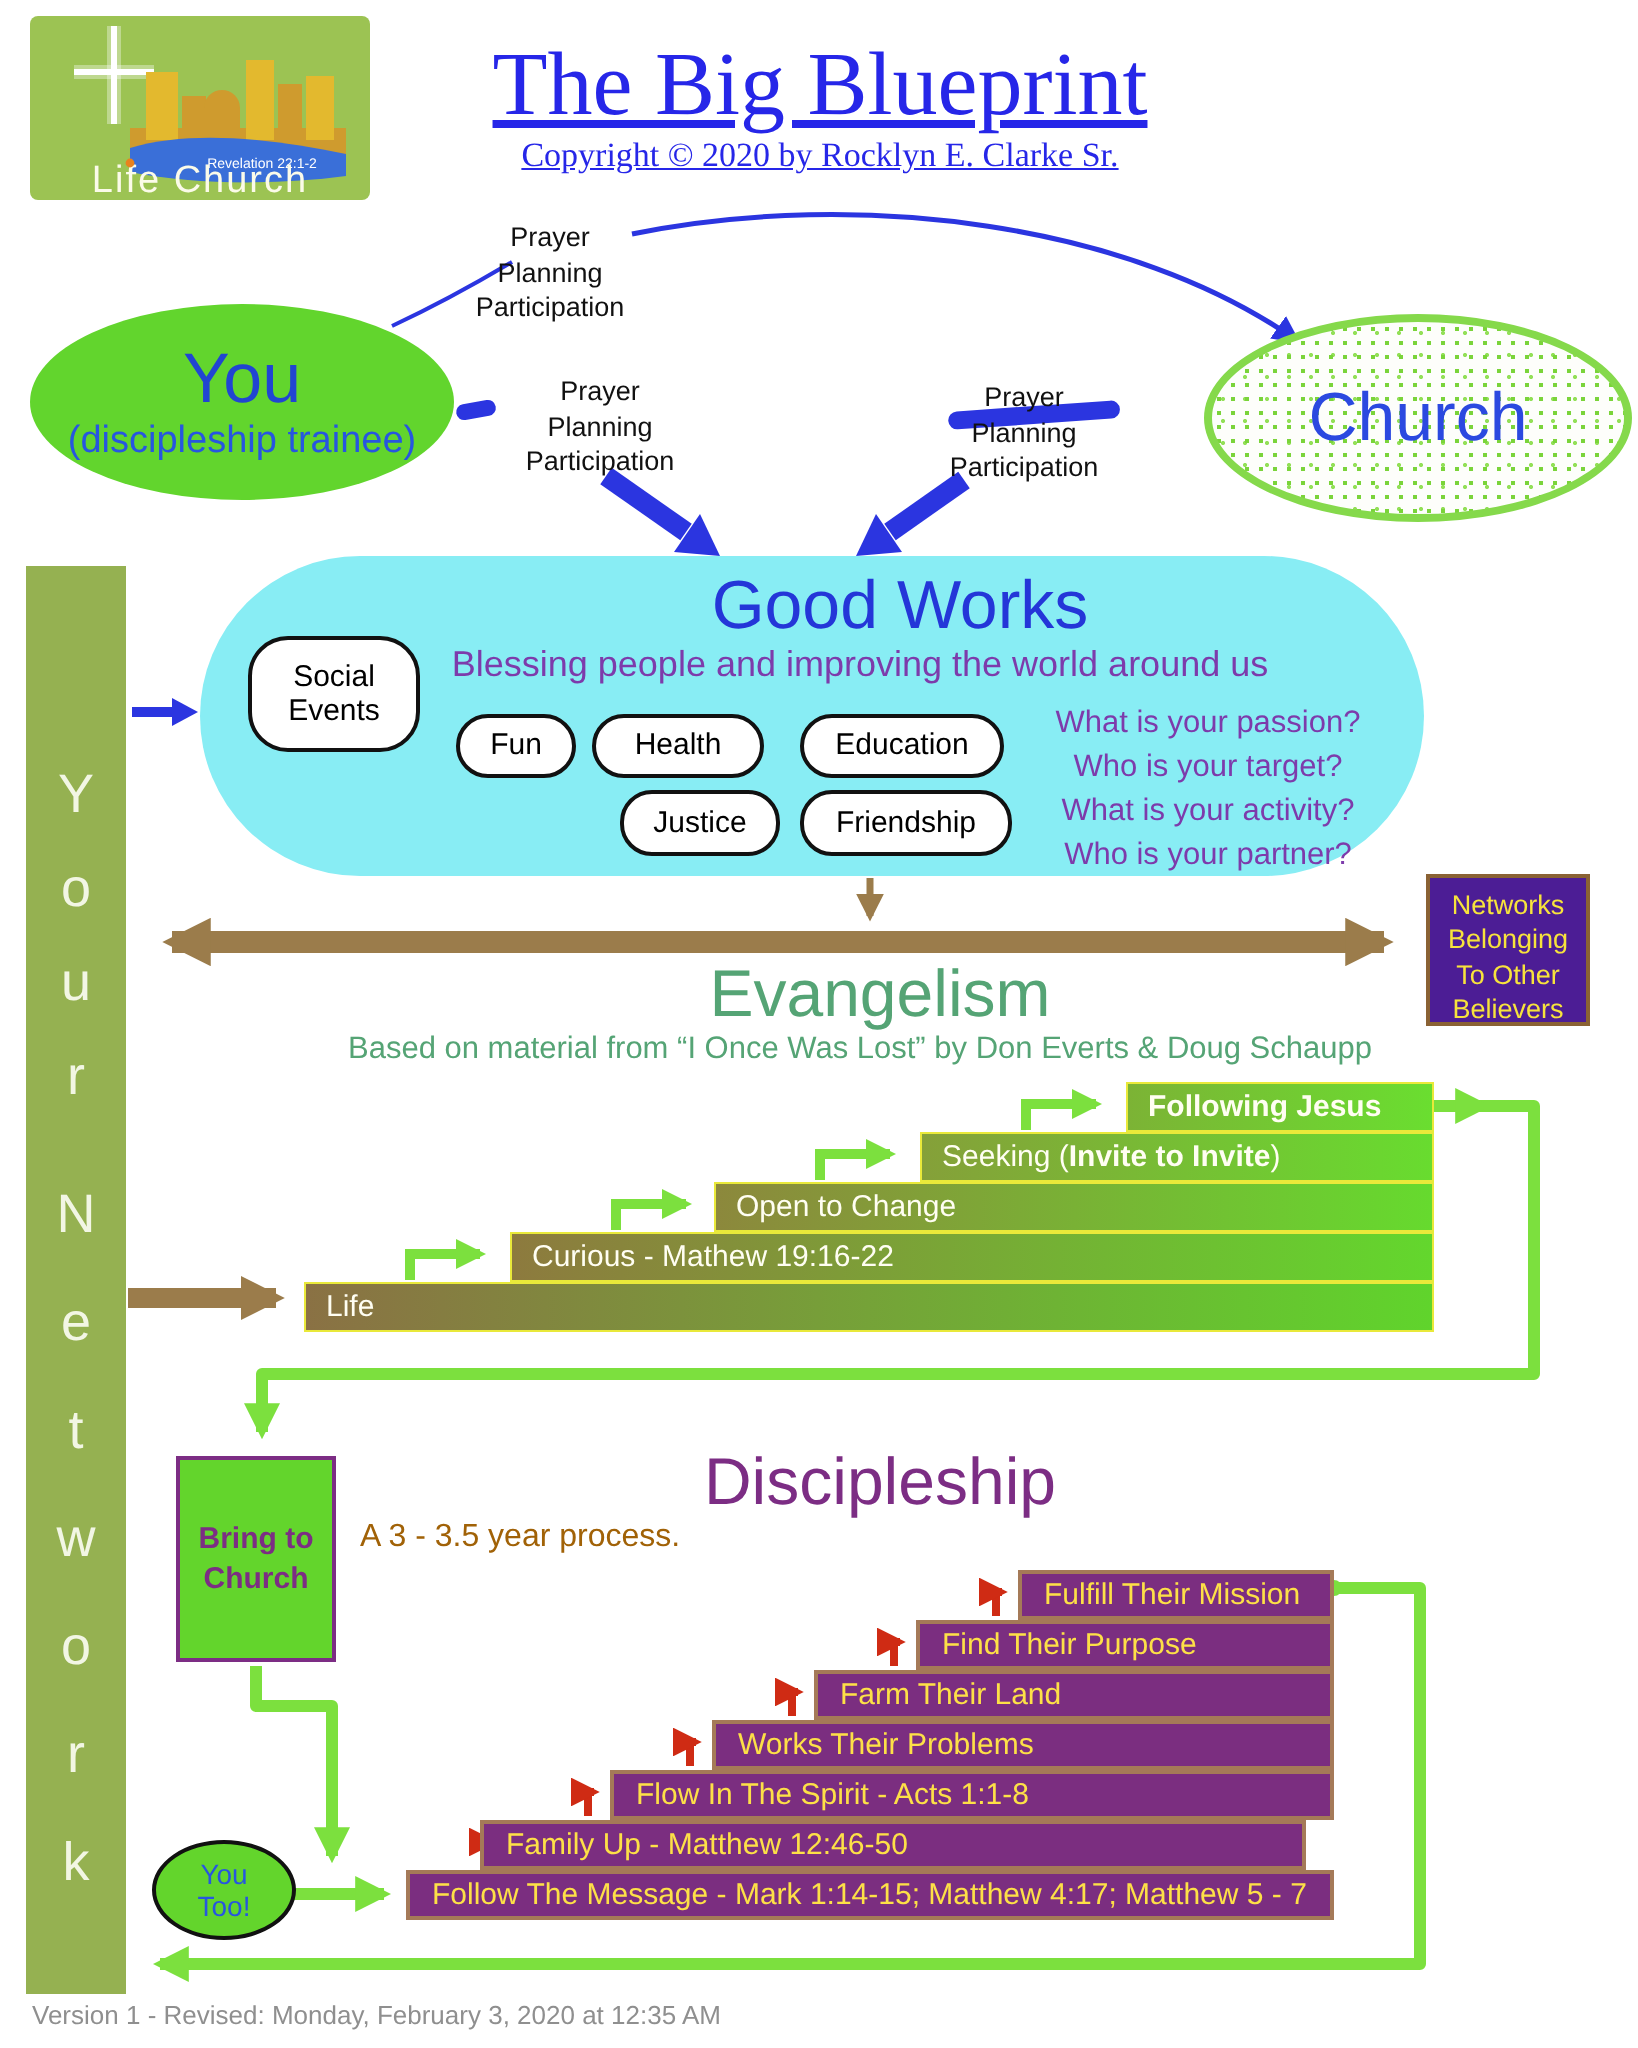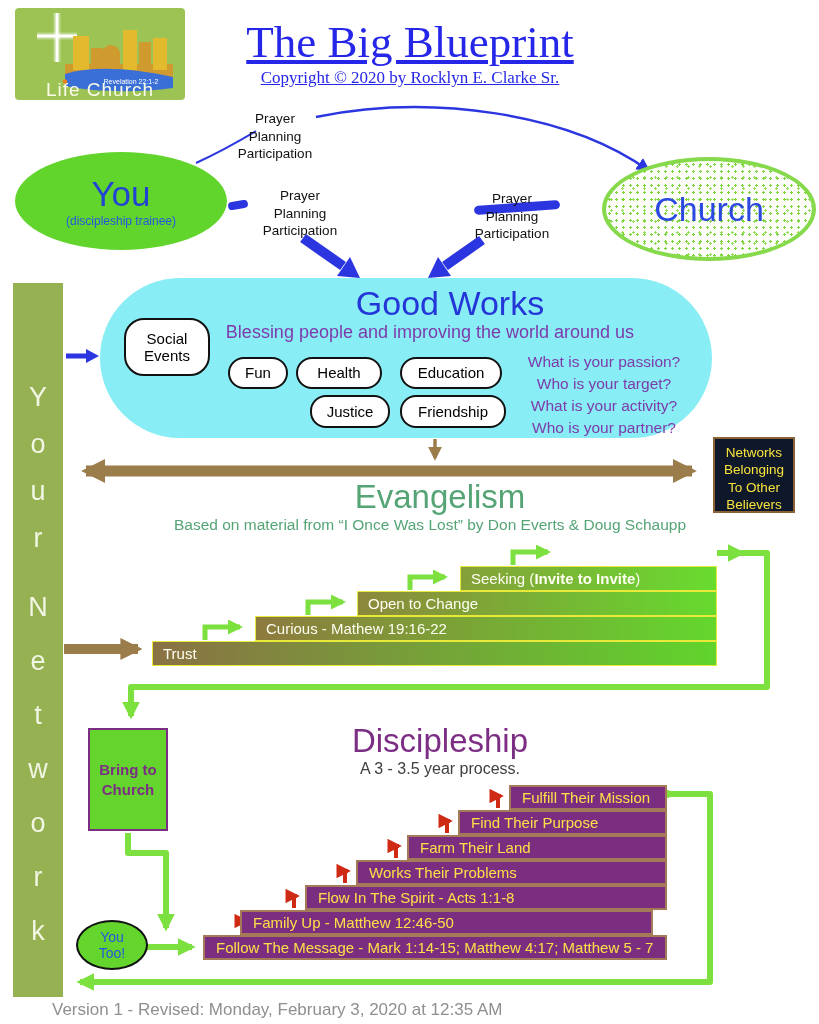--- a/index.html
+++ b/index.html
@@ -9,21 +9,21 @@
   
   .logo{left:15px;top:8px;width:170px;height:92px;background:#9cc353;border-radius:4px;}
   .main-title{left:150px;top:16px;width:520px;font-family:"Liberation Serif",serif;
               font-size:45px;color:#2626e8;text-decoration:underline;text-align:center;}
   .copyright{left:150px;top:68px;width:520px;font-family:"Liberation Serif",serif;
              font-size:17px;color:#2626e8;text-decoration:underline;text-align:center;}
   
   .you-oval{left:15px;top:152px;width:212px;height:98px;background:#62d52d;border-radius:50%;
             display:flex;flex-direction:column;align-items:center;justify-content:center;}
   .you-main{font-size:35px;color:#2145d2;}
-  .you-sub{font-size:12px;color:#2756e0;}
+  .you-sub{font-size:19px;color:#2756e0;}
   .church-oval{left:602px;top:157px;width:206px;height:96px;border:4px solid #85d94b;border-radius:50%;
                background-color:#fdfefb;
                background-image:radial-gradient(#7ad43a 1.1px, transparent 1.2px),
                                 radial-gradient(#93e058 1px, transparent 1.1px);
                background-size:7px 7px,11px 11px;
                display:flex;align-items:center;justify-content:center;}
   .church-label{font-size:34px;color:#2b49e0;}
   .prayer{font-size:13.5px;color:#111;line-height:1.3;text-align:center;width:120px;}
   
   .gw-box{left:100px;top:278px;width:612px;height:160px;background:#88edf4;border-radius:80px;}
@@ -31,43 +31,43 @@
   .gw-sub{left:150px;top:322px;width:560px;font-size:18px;color:#7d3bab;text-align:center;}
   .pill{background:#fff;border:2px solid #111;border-radius:16px;color:#000;font-size:15px;
         display:flex;align-items:center;justify-content:center;text-align:center;line-height:1.15;}
   .gw-questions{left:515px;top:351px;width:178px;font-size:15.5px;color:#7d3bab;
                 line-height:1.42;text-align:center;}
   
   .net-bar{left:13px;top:283px;width:50px;height:714px;background:#95b151;}
   .vword{writing-mode:vertical-lr;text-orientation:upright;color:#f2f6e4;font-size:27px;
          letter-spacing:17px;line-height:1;}
   
-  .networks-box{left:713px;top:437px;width:82px;height:76px;background:#0f172a;
+  .networks-box{left:713px;top:437px;width:82px;height:76px;background:#4c1d95;
                 border:2.5px solid #8a6234;box-sizing:border-box;color:#f7e33c;
                 font-size:13.5px;line-height:1.28;text-align:center;padding-top:5px;}
   
   .ev-title{left:180px;top:478px;width:520px;font-size:33px;color:#55a475;text-align:center;}
   .ev-sub{left:100px;top:516px;width:660px;font-size:15.5px;color:#55a475;text-align:center;}
   .ev-bar{position:absolute;height:25px;border:1.5px solid #e9e93a;box-sizing:border-box;
           color:#fffef2;font-size:15px;display:flex;align-items:center;padding-left:10px;}
   .ev-bold{font-weight:bold;}
   
   .di-title{left:180px;top:722px;width:520px;font-size:33px;color:#7c2d84;text-align:center;}
-  .di-sub{left:180px;top:760px;width:520px;font-size:16px;color:#404040;text-align:center;}
+  .di-sub{left:180px;top:760px;width:520px;font-size:16px;color:#a16207;}
   .bring-box{left:88px;top:728px;width:80px;height:103px;background:#63d52c;
              border:2px solid #7c2d84;box-sizing:border-box;display:flex;flex-direction:column;
              align-items:center;justify-content:center;color:#7c2d84;font-weight:bold;
              font-size:15px;line-height:1.3;text-align:center;}
   .di-bar{position:absolute;height:25px;background:#7b2e80;border:2px solid #a57a58;
           box-sizing:border-box;color:#fde047;font-size:15px;display:flex;align-items:center;
           padding-left:11px;white-space:nowrap;overflow:hidden;}
   .youtoo{left:76px;top:920px;width:68px;height:46px;background:#63d52c;border:2.5px solid #111;
           border-radius:50%;display:flex;flex-direction:column;align-items:center;
           justify-content:center;color:#2756e0;font-size:14px;line-height:1.15;}
-  .footer{left:16px;top:1000px;font-size:17px;color:#8f8f8f;margin-left:36px;}
+  .footer{left:16px;top:1000px;font-size:13px;color:#8f8f8f;}
   svg text{font-family:"Liberation Sans",sans-serif;}
 </style>
 </head>
 <body>
 
 <div id="page">
 
   <svg class="abs" width="819" height="1024" viewBox="0 0 819 1024" style="left:0;top:0;">
     <defs>
       <marker id="m-blue" viewBox="0 0 10 10" refX="8" refY="5" markerWidth="5.5" markerHeight="5.5" orient="auto">
@@ -213,32 +213,35 @@
   <div class="abs networks-box">
     <div>Networks</div>
     <div>Belonging</div>
     <div>To Other</div>
     <div>Believers</div>
   </div>
 
   <div class="abs ev-title">Evangelism</div>
   <div class="abs ev-sub">Based on material from “I Once Was Lost” by Don Everts &amp; Doug Schaupp</div>
   <div class="ev-bar" style="left:152px;top:641px;width:565px;background:linear-gradient(90deg,#8a7144,#60d42c);">
-      <span>Trust</span>
+      <span>Life</span>
     </div>
   <div class="ev-bar" style="left:255px;top:616px;width:462px;background:linear-gradient(90deg,#8d7a3e,#63d72d);">
       <span>Curious - Mathew 19:16-22</span>
     </div>
   <div class="ev-bar" style="left:357px;top:591px;width:360px;background:linear-gradient(90deg,#8c883c,#66da2e);">
       <span>Open to Change</span>
     </div>
   <div class="ev-bar" style="left:460px;top:566px;width:257px;background:linear-gradient(90deg,#85a039,#68dc2f);">
       <span>Seeking (</span>
       <span class="ev-bold">Invite to Invite</span>
       <span>)</span>
+    </div>
+  <div class="ev-bar ev-bold" style="left:563px;top:541px;width:154px;background:linear-gradient(90deg,#7cb335,#6ade30);">
+      <span>Following Jesus</span>
     </div>
 
   <div class="abs di-title">Discipleship</div>
   <div class="abs di-sub">A 3 - 3.5 year process.</div>
   <div class="abs bring-box">
     <div>Bring to</div>
     <div>Church</div>
   </div>
   <div class="di-bar" style="left:203px;top:935px;width:464px;">
       <span>Follow The Message - Mark 1:14-15; Matthew 4:17; Matthew 5 - 7</span>

